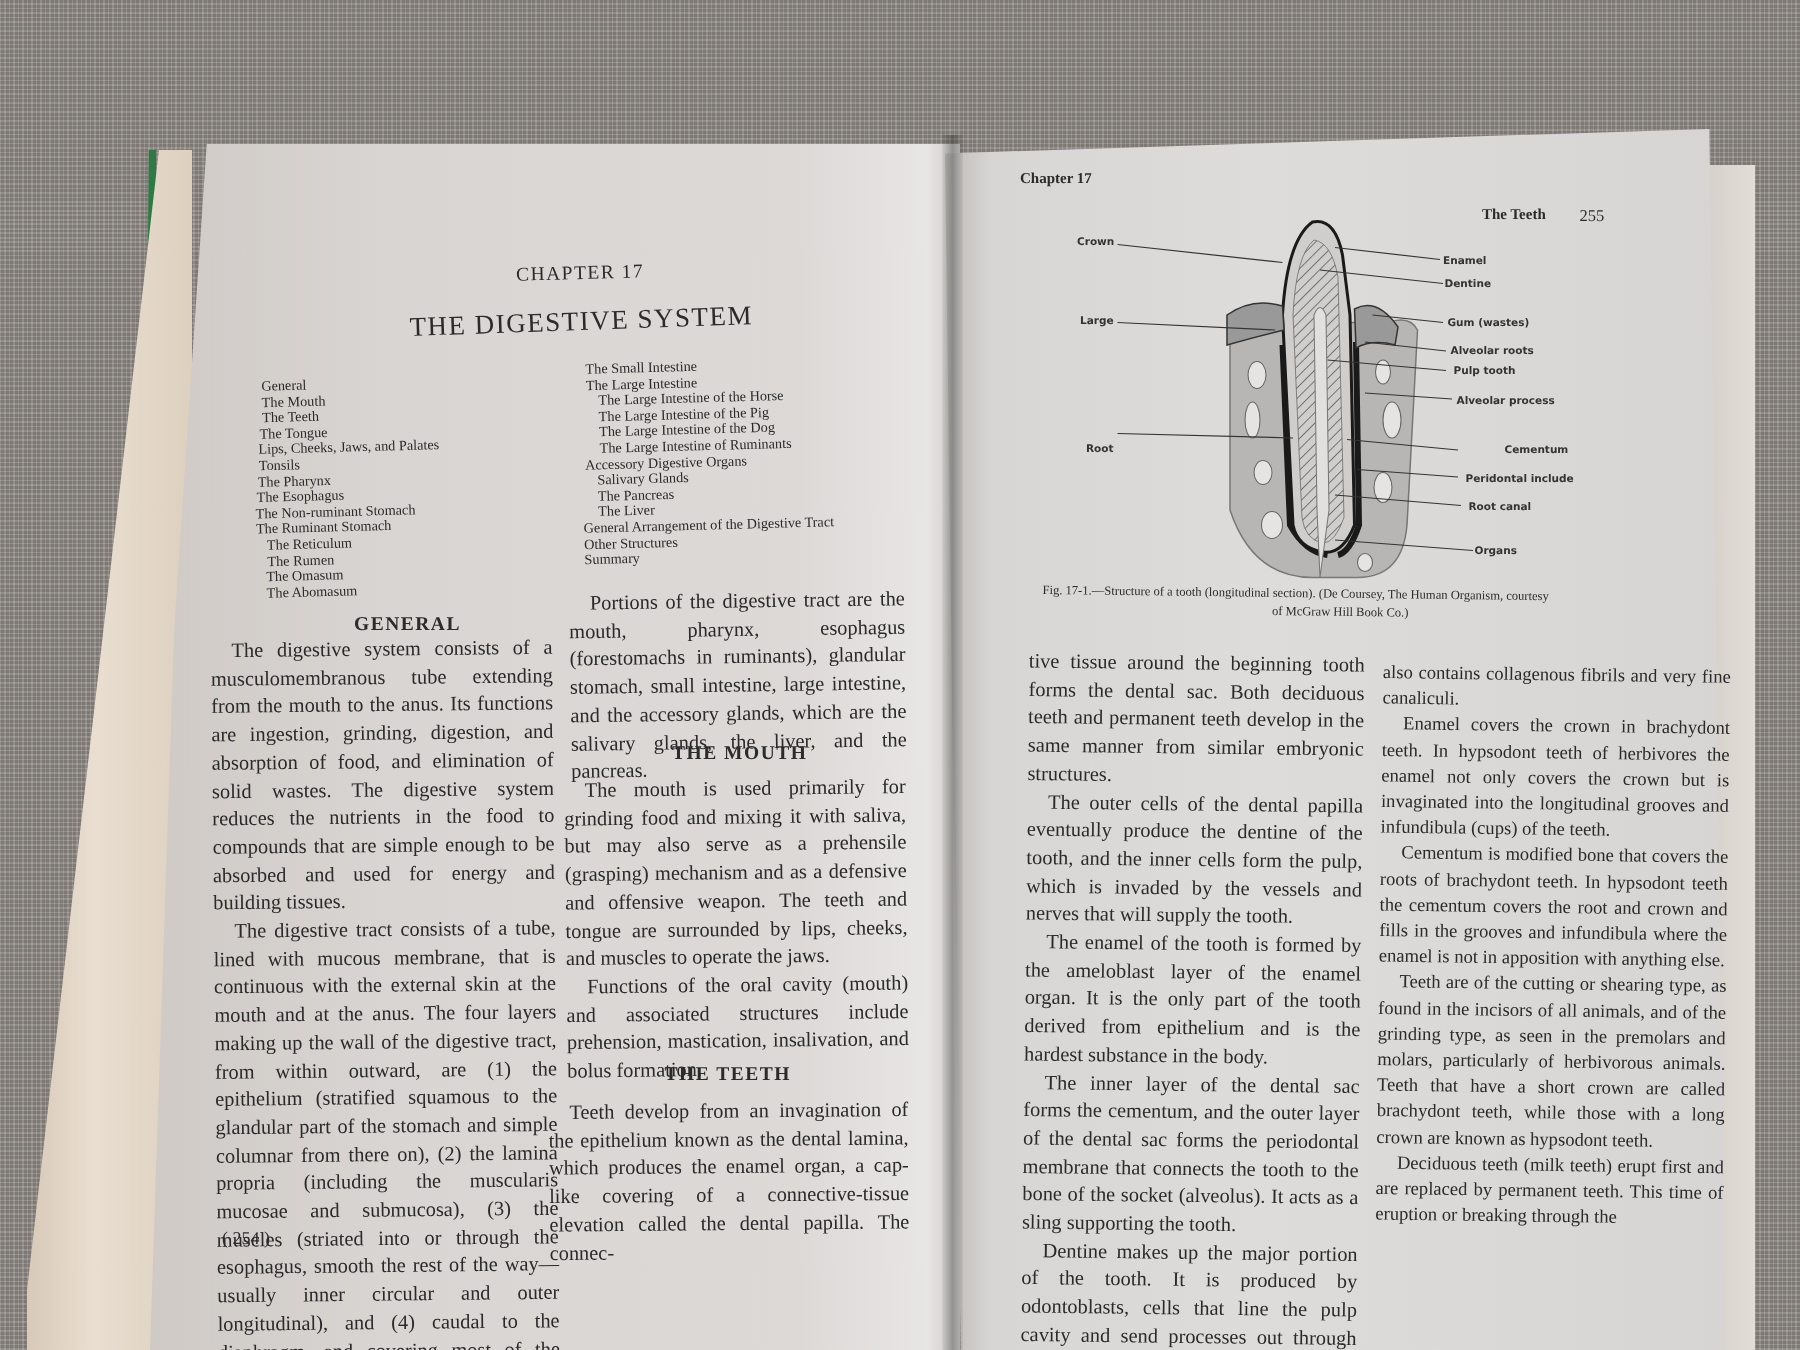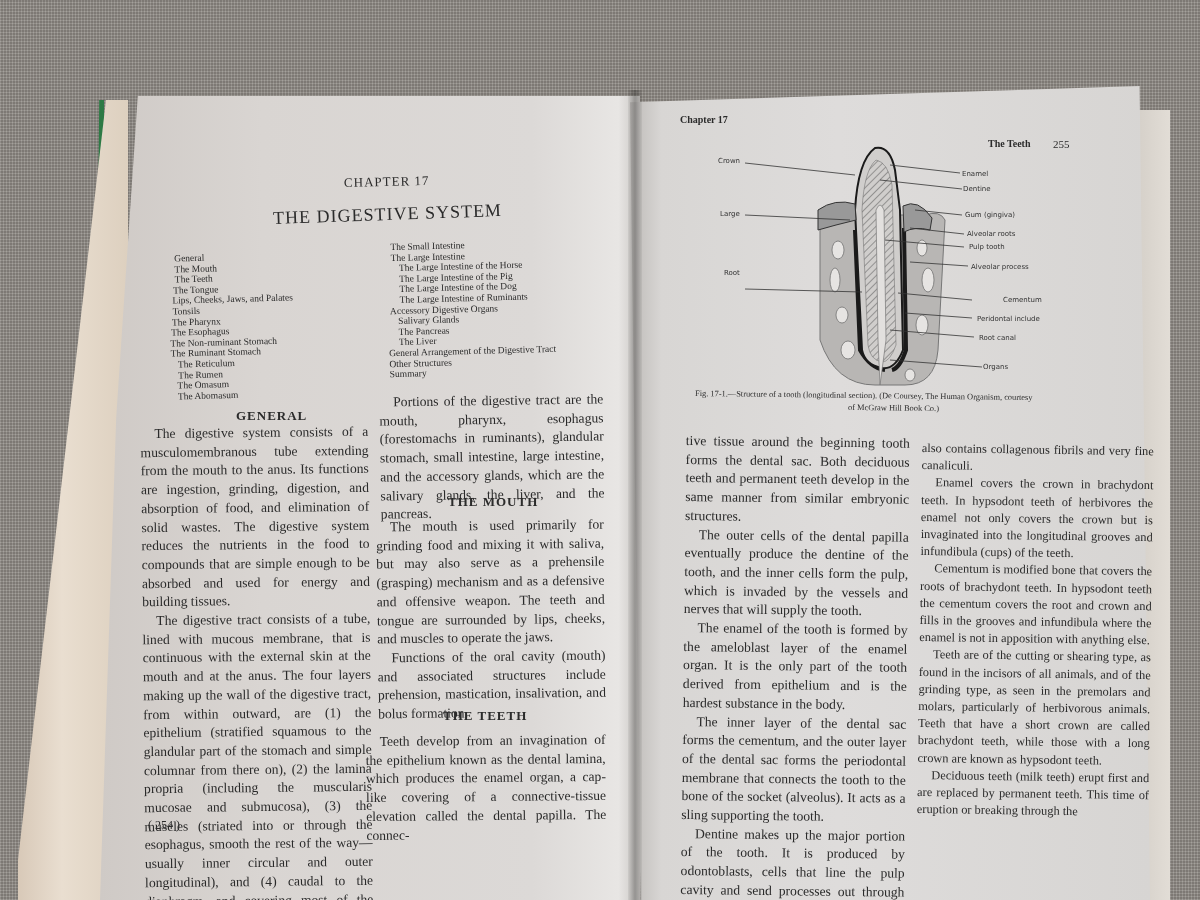--- a/index.html
+++ b/index.html
@@ -23,21 +23,21 @@
   .edge-right{position:absolute;left:1130px;top:110px;width:40px;height:790px;
     background:linear-gradient(90deg,#d2cdc6,#e2ddd6);}
   .t{position:absolute;white-space:nowrap;color:#2b2b2b;}
   .head{font-weight:bold;letter-spacing:1px;}
   .body-text{font-size:13.6px;line-height:18.7px;text-align:justify;position:absolute;}
   .body-text p{margin:0;text-indent:14px;}
   .body-text p.noindent{text-indent:0;}
   .toc{position:absolute;font-size:9.5px;line-height:10.6px;}
   .toc div{white-space:nowrap;}
   .small{font-size:12px;}
-  .label{position:absolute;font-family:"DejaVu Sans","Liberation Sans",sans-serif;font-size:7px;font-weight:normal;color:#333;white-space:nowrap;}
+  .label{position:absolute;font-family:"DejaVu Sans","Liberation Sans",sans-serif;font-size:7px;font-weight:bold;color:#333;white-space:nowrap;}
 </style>
 </head>
 <body>
 
 <div class="cover" style="left:92px;top:100px;width:12px;height:800px;clip-path:polygon(60% 0,100% 0,100% 100%,0 100%);"></div>
 <div class="cover" style="left:1135px;top:112px;width:8px;height:120px;"></div>
 <div class="edge-left"></div>
 <div class="edge-right"></div>
 
 <div class="page page-left"></div>
@@ -147,25 +147,25 @@
   <line x1="185" y1="100" x2="264" y2="107" stroke="#333" stroke-width="0.8"></line>
   <line x1="210" y1="122" x2="268" y2="126" stroke="#333" stroke-width="0.8"></line>
   <line x1="198" y1="153" x2="272" y2="160" stroke="#333" stroke-width="0.8"></line>
   <line x1="205" y1="173" x2="272" y2="178" stroke="#333" stroke-width="0.8"></line>
   <line x1="190" y1="190" x2="274" y2="197" stroke="#333" stroke-width="0.8"></line>
   <line x1="190" y1="220" x2="282" y2="227" stroke="#333" stroke-width="0.8"></line>
 </svg>
 
 <div class="label" style="left:718px;top:157px;">Crown</div>
 <div class="label" style="left:720px;top:210px;">Large</div>
-<div class="label" style="left:724px;top:269px;">Root</div>
+<div class="label" style="left:724px;top:295px;">Root</div>
 
 <div class="label" style="left:962px;top:170px;text-align:center;">Enamel</div>
 <div class="label" style="left:963px;top:185px;">Dentine</div>
-<div class="label" style="left:965px;top:211px;">Gum (gingiva)</div>
+<div class="label" style="left:965px;top:211px;">Gum (wastes)</div>
 <div class="label" style="left:967px;top:230px;">Alveolar roots</div>
 <div class="label" style="left:969px;top:243px;">Pulp tooth</div>
 <div class="label" style="left:971px;top:263px;">Alveolar process</div>
 <div class="label" style="left:1003px;top:296px;">Cementum</div>
 <div class="label" style="left:977px;top:315px;">Peridontal include</div>
 <div class="label" style="left:979px;top:334px;">Root canal</div>
 <div class="label" style="left:983px;top:363px;">Organs</div>
 
 <div class="t" style="left:695px;top:389px;font-size:8.4px;transform:rotate(0.7deg);transform-origin:left;">Fig. 17-1.—Structure of a tooth (longitudinal section). (De Coursey, The Human Organism, courtesy</div>
 <div class="t" style="left:848px;top:403px;font-size:8.4px;transform:rotate(0.7deg);transform-origin:left;">of McGraw Hill Book Co.)</div>

